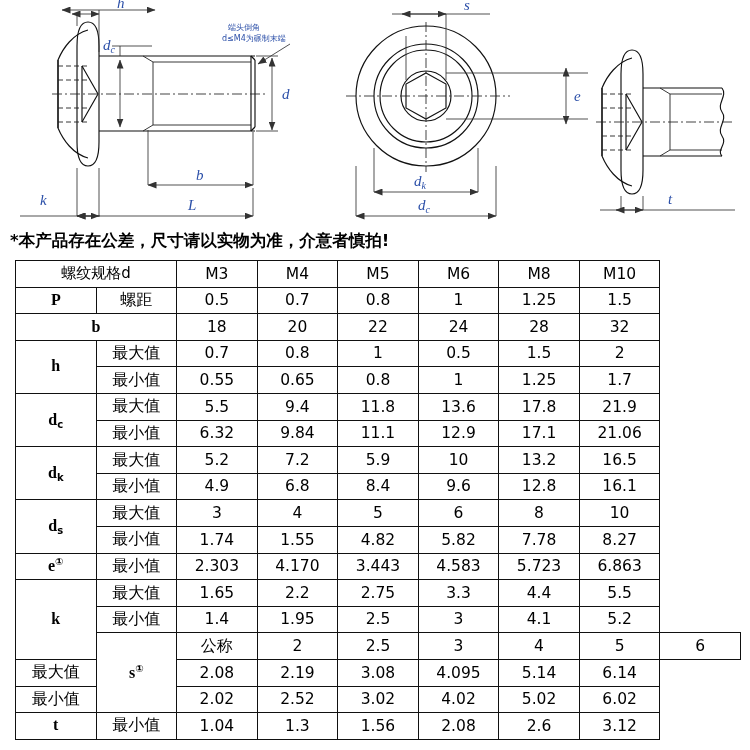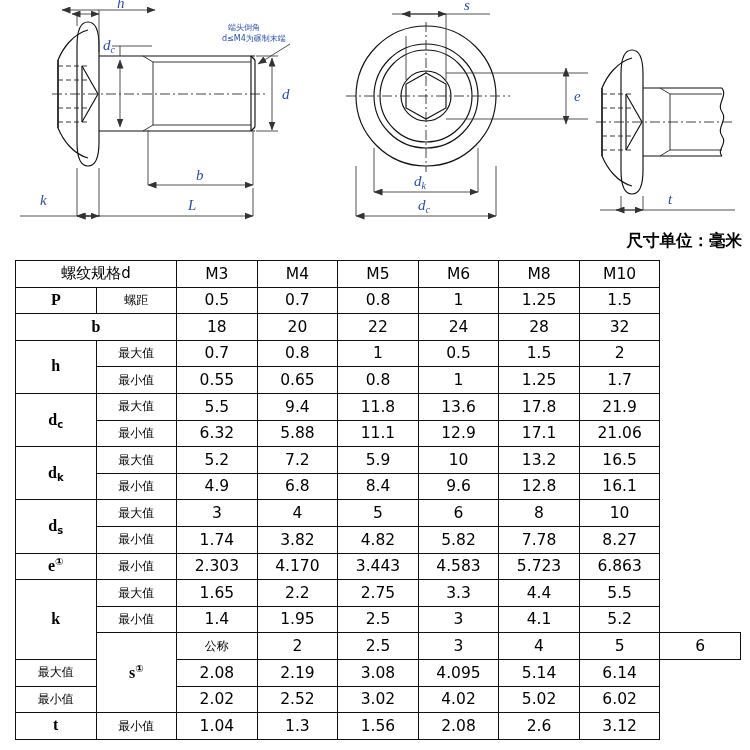--- a/index.html
+++ b/index.html
@@ -79,21 +79,21 @@
     font-family: "DejaVu Sans", "Liberation Sans", sans-serif;
   }
   td.lbl-sym {
     width: 48px;
     font-weight: bold;
     font-size: 16px;
     font-family: "Liberation Serif", "DejaVu Serif", serif;
   }
   td.lbl-sub {
     width: 98px;
-    font-size: 12px;
+    font-size: 16px;
   }
   td.lbl-wide {
     font-weight: bold;
     font-size: 16px;
   }
   td.val {
     font-size: 15.5px;
     font-family: "Liberation Sans", "DejaVu Sans", sans-serif;
   }
   td.head-thread {
@@ -283,21 +283,21 @@
       <path class="ln-dim" d="M621,196 L621,210"></path>
       <path class="ln-dim" d="M643,196 L643,210"></path>
       <path class="ln-dim" d="M600,210 L735,210"></path>
       <path class="ln-dim" d="M616,210 L643,210" marker-start="url(#ahr)" marker-end="url(#ah)"></path>
       <text class="dimtext" x="668" y="204">t</text>
     </g>
   </svg>
 </div>
 
 <div id="note-bar">
-  <div id="note-right">尺寸单位：毫米</div>
+  <div id="note-left">*本产品存在公差，尺寸请以实物为准，介意者慎拍!</div>
 </div>
 
 <div id="spec-table-wrap">
   <table id="spec-table">
     <tbody id="spec-tbody">
         <tr>
           <td colspan="2" class="head-thread">螺纹规格d</td>
           <td class="val">M3</td>
           <td class="val">M4</td>
           <td class="val">M5</td>
@@ -349,21 +349,21 @@
           <td class="val">5.5</td>
           <td class="val">9.4</td>
           <td class="val">11.8</td>
           <td class="val">13.6</td>
           <td class="val">17.8</td>
           <td class="val">21.9</td>
         </tr>
         <tr>
           <td class="lbl-sub">最小值</td>
           <td class="val">6.32</td>
-          <td class="val">5.88</td>
+          <td class="val">9.84</td>
           <td class="val">11.1</td>
           <td class="val">12.9</td>
           <td class="val">17.1</td>
           <td class="val">21.06</td>
         </tr>
         <tr>
           <td class="lbl-sym" rowspan="2"><span class="sym-ser">d</span><sub>k</sub></td>
           <td class="lbl-sub">最大值</td>
           <td class="val">5.2</td>
           <td class="val">7.2</td>
@@ -387,21 +387,21 @@
           <td class="val">3</td>
           <td class="val">4</td>
           <td class="val">5</td>
           <td class="val">6</td>
           <td class="val">8</td>
           <td class="val">10</td>
         </tr>
         <tr>
           <td class="lbl-sub">最小值</td>
           <td class="val">1.74</td>
-          <td class="val">3.82</td>
+          <td class="val">1.55</td>
           <td class="val">4.82</td>
           <td class="val">5.82</td>
           <td class="val">7.78</td>
           <td class="val">8.27</td>
         </tr>
         <tr>
           <td class="lbl-sym"><span class="sym-ser">e</span><sup class="circ">①</sup></td>
           <td class="lbl-sub">最小值</td>
           <td class="val">2.303</td>
           <td class="val">4.170</td>

